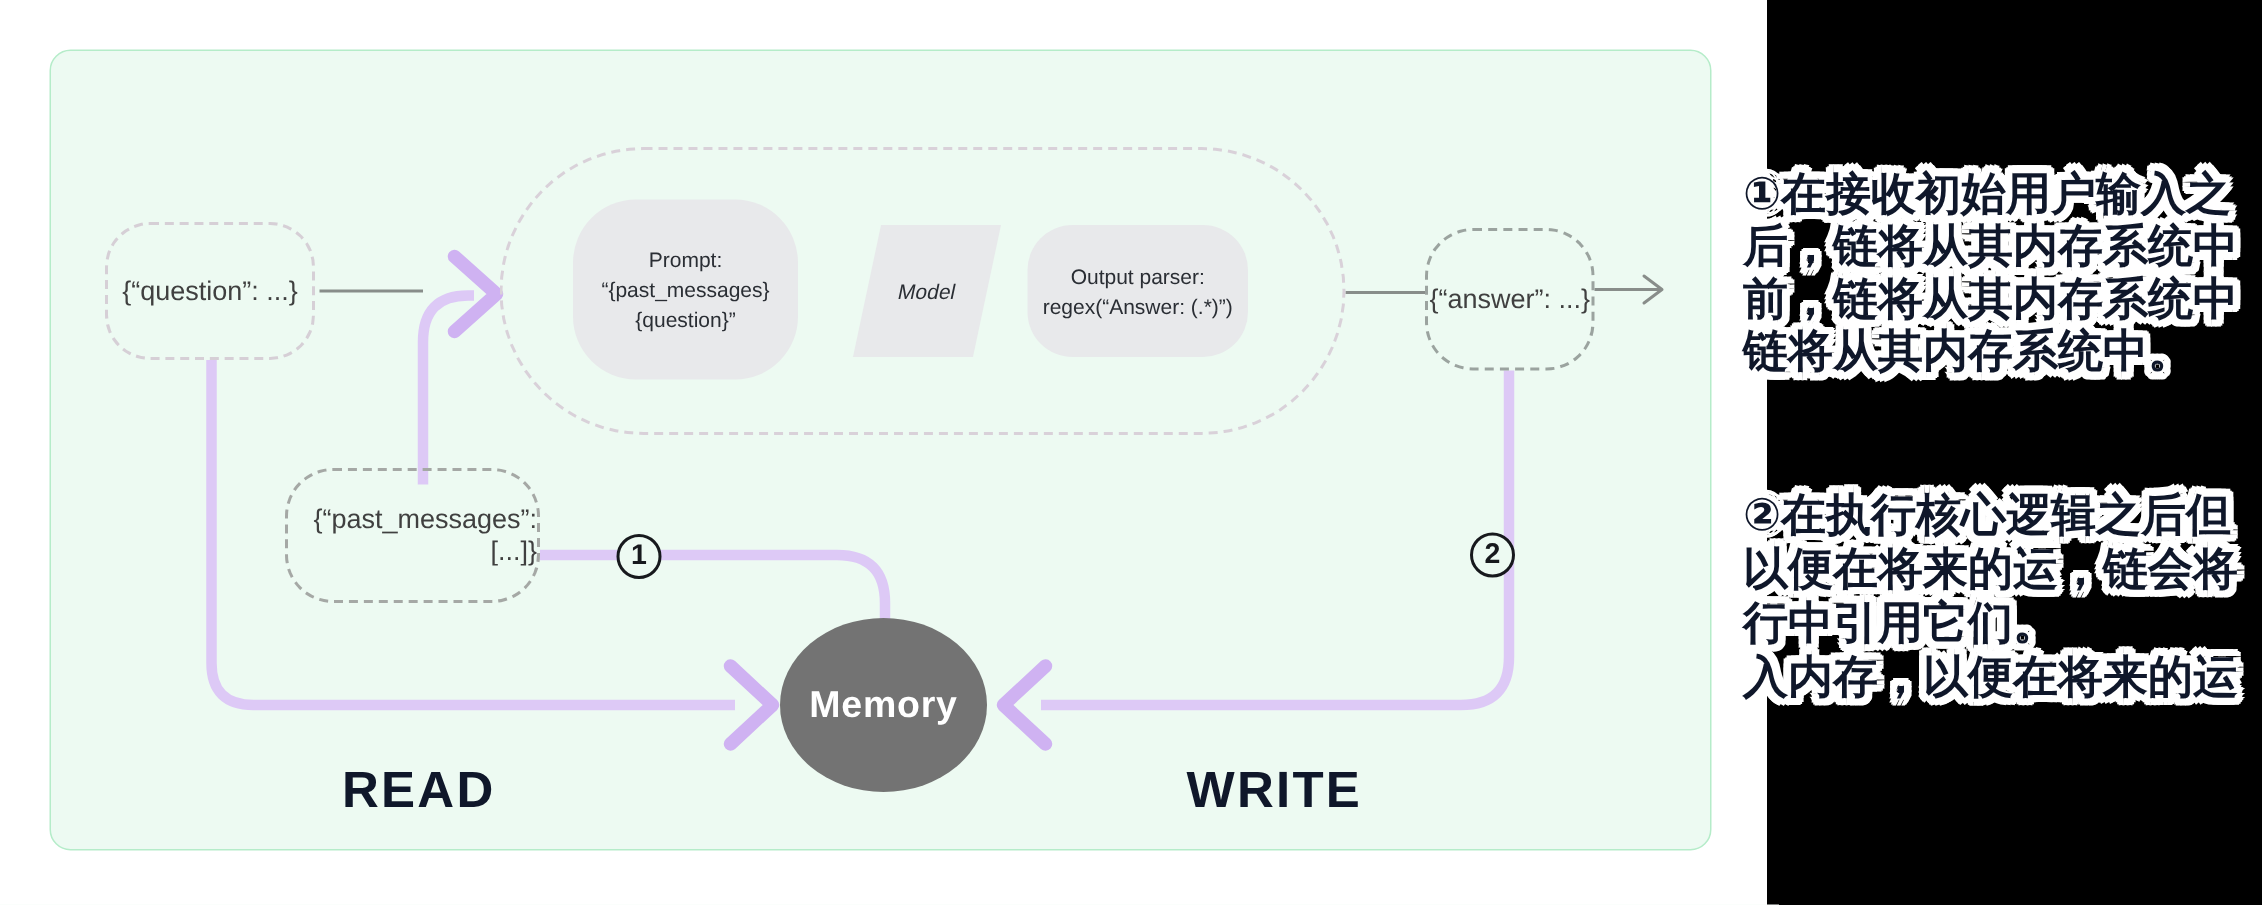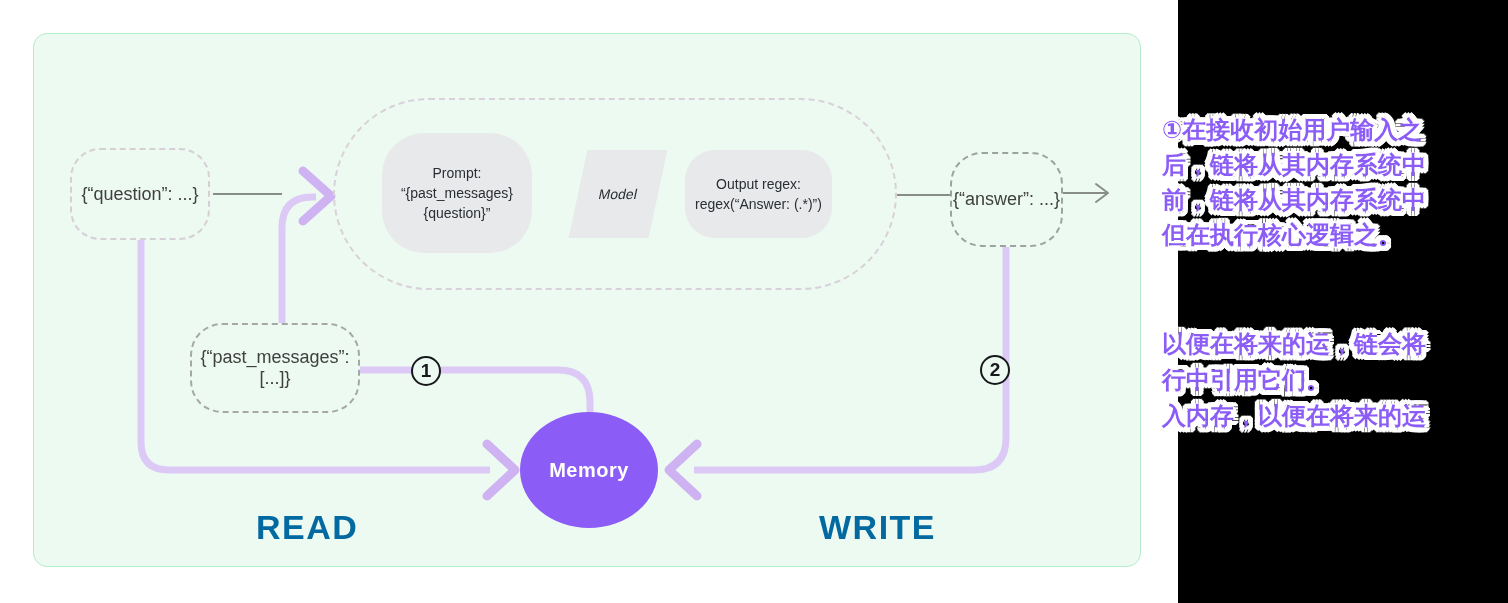--- a/index.html
+++ b/index.html
@@ -18,63 +18,63 @@
   
   svg.wires{left:0;top:0;width:1508px;height:603px;pointer-events:none;}
 
   
   .dashed-box{
     display:flex;align-items:center;justify-content:center;
     color:#404040;font-size:18px;text-align:center;
     background:transparent;box-sizing:border-box;
   }
   .q-box{left:70px;top:148px;width:140px;height:92px;border:2px dashed #d6cfd6;border-radius:30px;}
-  .pm-box{left:190px;top:323px;width:170px;height:90px;border:2.5px dashed #a5a8a5;border-radius:32px;}
+  .pm-box{left:190px;top:312px;width:170px;height:90px;border:2.5px dashed #a5a8a5;border-radius:32px;text-align:right;}
   .ans-box{left:950px;top:152px;width:113px;height:95px;border:2.5px dashed #9ba39f;border-radius:32px;justify-content:center;}
   .chain{left:333px;top:98px;width:564px;height:192px;border:2.5px dashed #d9d1d9;border-radius:96px;}
 
   
   .gray-box{
     display:flex;flex-direction:column;align-items:center;justify-content:center;
     background:#e8e9eb;color:#2a2e34;font-size:14px;line-height:20px;text-align:center;
   }
   .prompt-box{left:382px;top:133px;width:150px;height:120px;border-radius:42px;}
   .parser-box{left:685px;top:150px;width:147px;height:88px;border-radius:30px;}
   .model-shape{left:578px;top:150px;width:80px;height:88px;background:#e8e9eb;transform:skewX(-12deg);
     display:flex;align-items:center;justify-content:center;color:#2a2e34;font-size:14px;}
   .model-shape span{transform:skewX(0deg);}
 
   
   .memory{
     left:520px;top:412px;width:138px;height:116px;border-radius:50%;
-    background:#8b5cf6;display:flex;align-items:center;justify-content:center;
-    color:#ffffff;font-size:20px;font-weight:700;letter-spacing:.5px;
+    background:#737373;display:flex;align-items:center;justify-content:center;
+    color:#ffffff;font-size:25px;font-weight:700;letter-spacing:.5px;
   }
 
   
   .badge{
     width:30px;height:30px;border:2px solid #17191d;border-radius:50%;
     background:#edfaf2;color:#17191d;font-size:19px;font-weight:600;
     display:flex;align-items:center;justify-content:center;box-sizing:border-box;
   }
   .badge1{left:411px;top:356px;}
   .badge2{left:980px;top:355px;}
 
   
   .rw{
-    color:#0369a1;font-size:34px;font-weight:600;letter-spacing:1.5px;margin-left:28px;
+    color:#0f172a;font-size:34px;font-weight:600;letter-spacing:1.5px;
   }
   .read{left:228px;top:508px;}
   .write{left:791px;top:508px;}
 
   
   .black-panel{left:1178px;top:0;width:330px;height:603px;background:#000000;}
 
   .note{
-    color:#8b5cf6;font-weight:600;font-size:24px;white-space:nowrap;
+    color:#0f172a;font-weight:600;font-size:30px;white-space:nowrap;
     text-shadow:
       -4px -4px 0 #fff, 4px -4px 0 #fff, -4px 4px 0 #fff, 4px 4px 0 #fff,
       -5px 0 0 #fff, 5px 0 0 #fff, 0 -5px 0 #fff, 0 5px 0 #fff,
       -3px -5px 0 #fff, 3px -5px 0 #fff, -3px 5px 0 #fff, 3px 5px 0 #fff,
       -5px -3px 0 #fff, 5px -3px 0 #fff, -5px 3px 0 #fff, 5px 3px 0 #fff;
   }
   .note1{left:1162px;top:112px;line-height:35px;}
   .note2{left:1162px;top:326px;line-height:36px;}
 </style>
 </head>
@@ -115,21 +115,21 @@
   <div>Prompt:</div>
   <div>“{past_messages}</div>
   <div>{question}”</div>
 </div>
 
 <div class="abs model-shape">
   <span>Model</span>
 </div>
 
 <div class="abs gray-box parser-box">
-  <div>Output regex:</div>
+  <div>Output parser:</div>
   <div>regex(“Answer: (.*)”)</div>
 </div>
 
 <div class="abs dashed-box ans-box">
   <span>{“answer”: ...}</span>
 </div>
 
 <div class="abs dashed-box pm-box">
   <span>{“past_messages”: [...]}</span>
 </div>
@@ -147,20 +147,21 @@
 
 <div class="abs rw read">READ</div>
 <div class="abs rw write">WRITE</div>
 
 <div class="abs black-panel"></div>
 
 <div class="abs note note1">
   <div>①在接收初始用户输入之</div>
   <div>后，链将从其内存系统中</div>
   <div>前，链将从其内存系统中</div>
-  <div>但在执行核心逻辑之。</div>
+  <div>链将从其内存系统中。</div>
 </div>
 
 <div class="abs note note2">
+  <div>②在执行核心逻辑之后但</div>
   <div>以便在将来的运，链会将</div>
   <div>行中引用它们。</div>
   <div>入内存，以便在将来的运</div>
 </div>
 
 </body></html>

